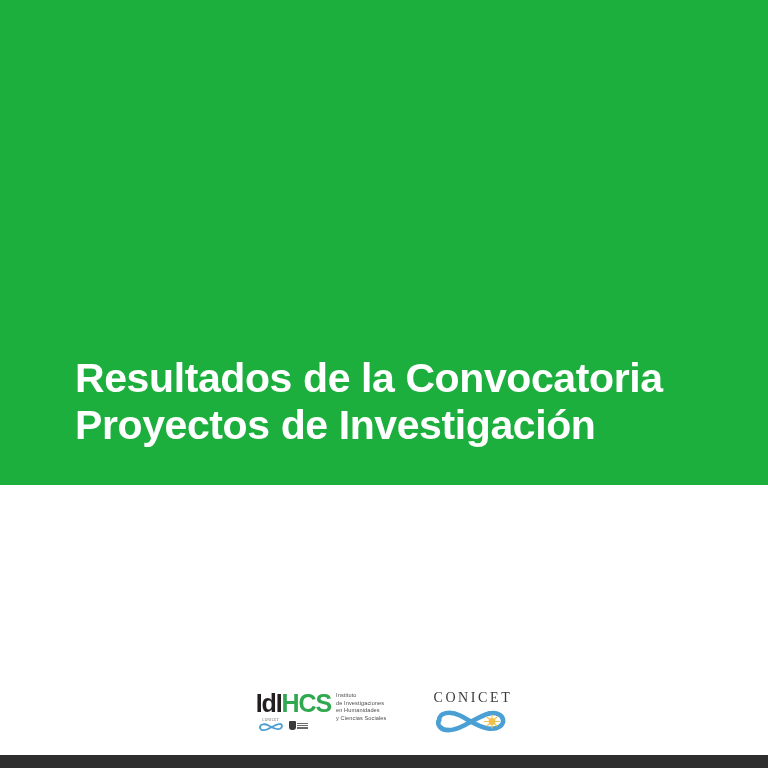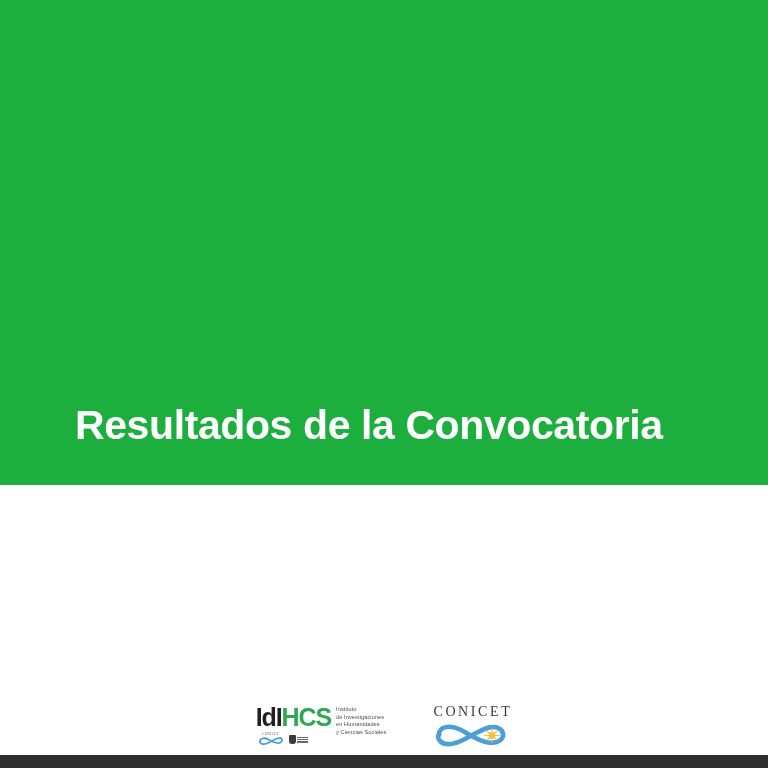--- a/index.html
+++ b/index.html
@@ -68,21 +68,20 @@
     position: absolute;
     left: 0;
     top: 200px;      
     width: 768px;
     height: 56px;
     display: flex;
     flex-direction: row;
     align-items: center;
     justify-content: center;
     gap: 44px;
-    margin-top: 14px;
   }
 
   
   .idihcs-logo {
     display: flex;
     flex-direction: row;
     align-items: flex-start;
     gap: 5px;
     height: 46px;
   }
@@ -197,20 +196,21 @@
   }
 </style>
 </head>
 <body>
 
 <div class="slide">
 
   <div class="hero">
     <h1 class="hero-title">
       <span class="tline">Resultados de la Convocatoria</span>
+      <span class="tline">Proyectos de Investigación</span>
     </h1>
   </div>
 
   <div class="body-area">
 
     <div class="logo-strip">
 
       <div class="idihcs-logo">
 
         <div class="idihcs-left">

